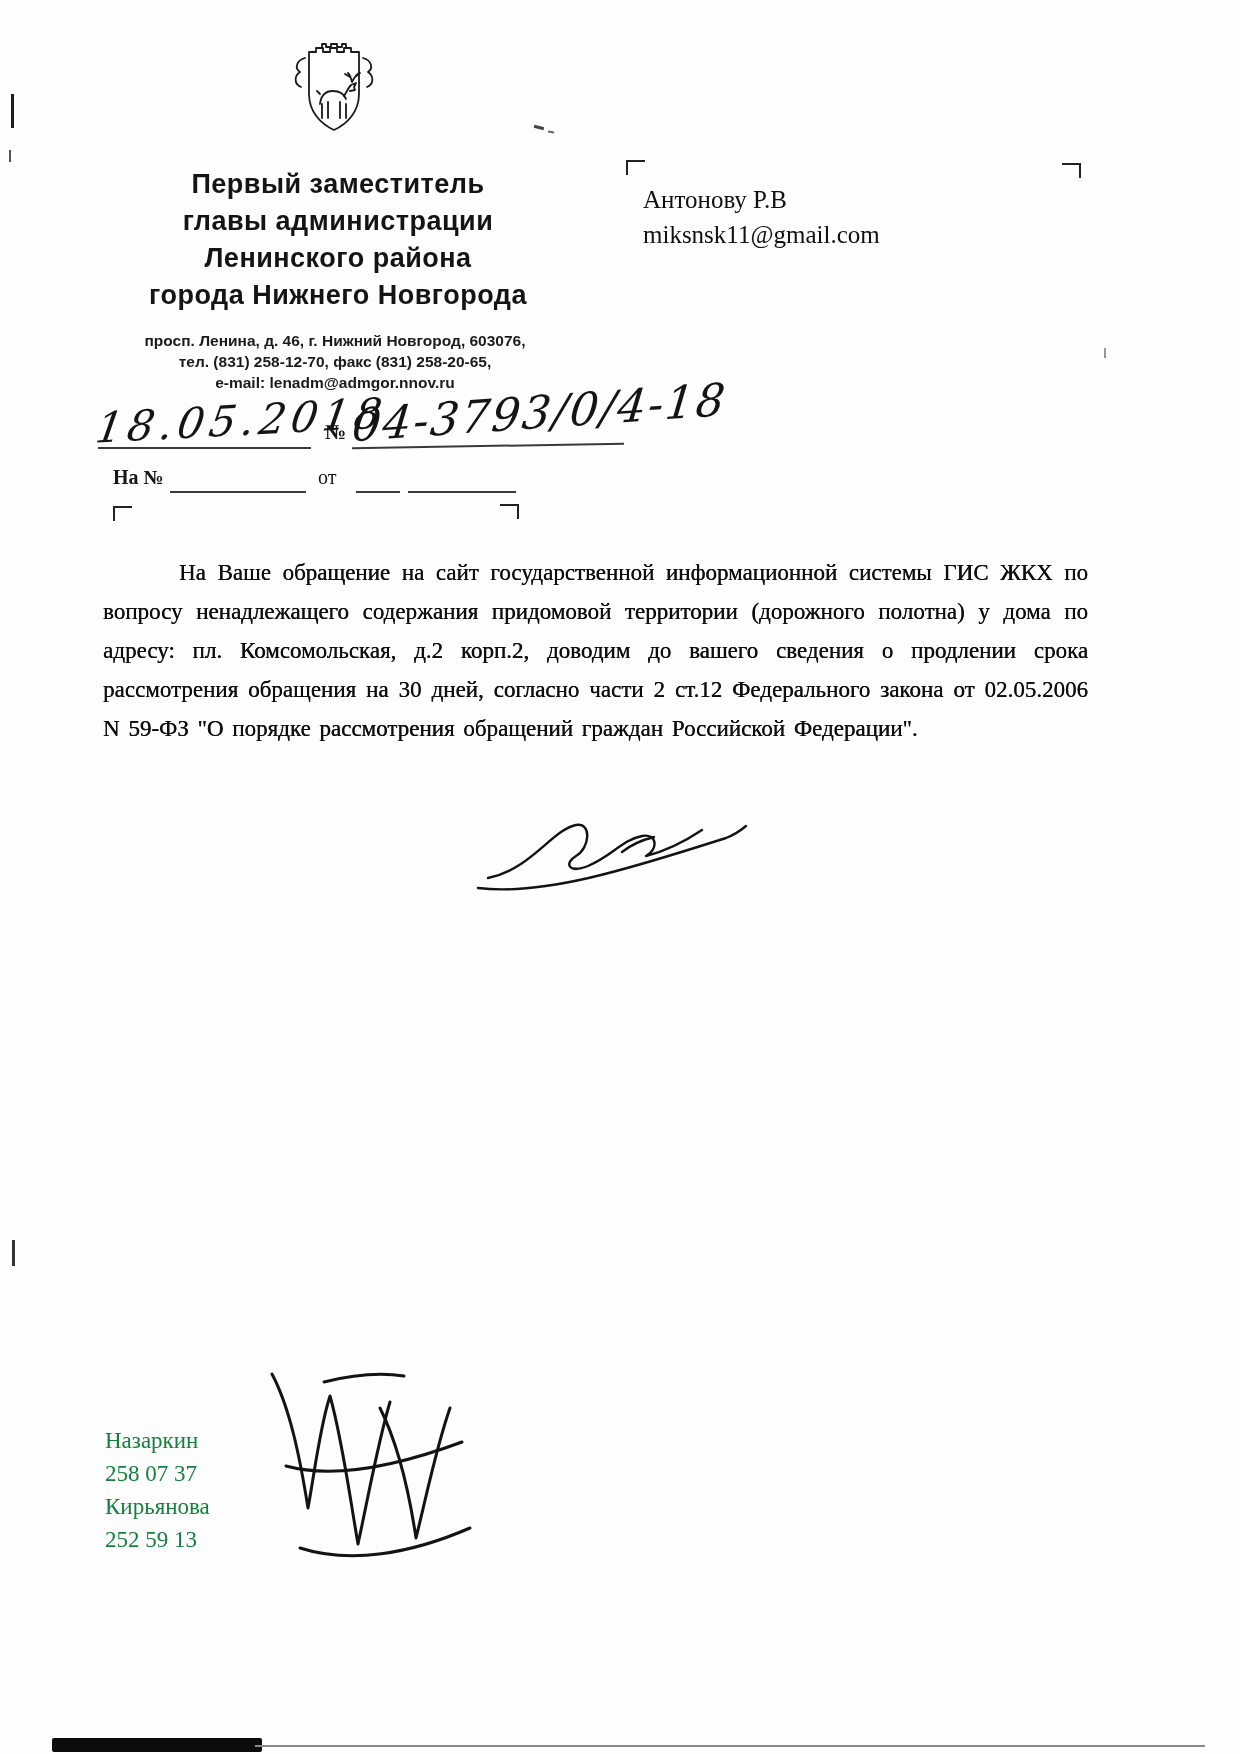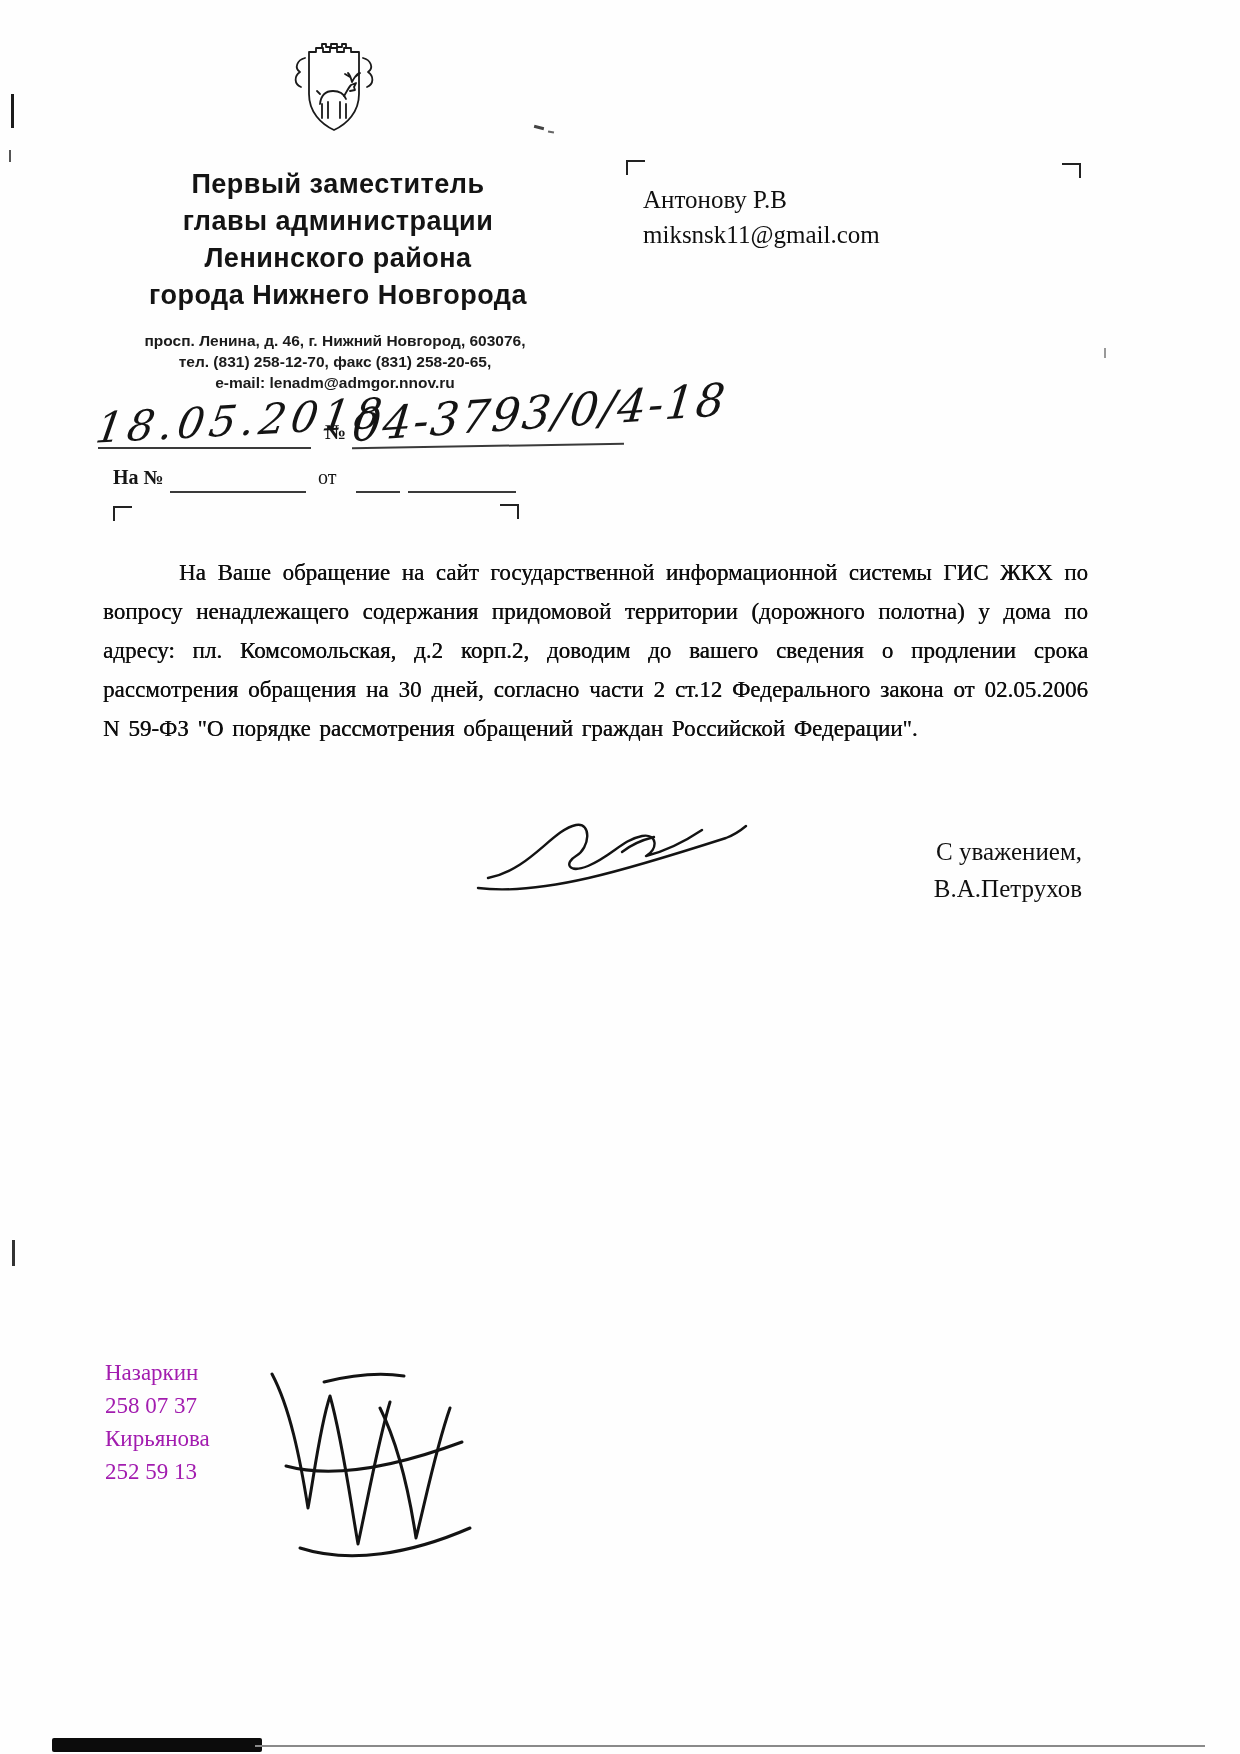--- a/index.html
+++ b/index.html
@@ -62,21 +62,21 @@
     text-indent:76px;
     color:#0e0e0e;
     text-shadow:.35px 0 0 currentColor;
     word-spacing:3px;
   }
 
   
   .signoff{left:760px;top:833px;width:322px;text-align:right;font-size:25px;line-height:37px;color:#101010;}
 
   
-  .footer-contacts{left:105px;top:1356px;font-size:23px;line-height:33px;color:#a21caf;}
+  .footer-contacts{left:105px;top:1424px;font-size:23px;line-height:33px;color:#15803d;}
 
   svg.sig path{fill:none;stroke:#131313;stroke-linecap:round;stroke-linejoin:round;}
   .sig-mid{left:470px;top:798px;width:300px;height:115px;}
   .sig-big{left:228px;top:1346px;width:290px;height:235px;}
 
   
   .artifact{background:#1c1c1c;}
 </style>
 </head>
 <body>
@@ -144,24 +144,20 @@
   <div class="abs sig-mid">
     <svg class="sig" width="300" height="115" viewBox="0 0 300 115">
       <g stroke-width="2.4">
         <path d="M18,80 C60,72 82,32 106,27 C122,24 120,50 106,58 C94,65 98,76 118,68 C142,58 152,42 172,38 C188,35 188,52 176,58 C192,54 214,44 232,32"></path>
         <path d="M8,90 C72,98 156,72 256,40 C264,37 270,33 276,28"></path>
         <path d="M152,54 C162,46 172,42 184,39"></path>
       </g>
     </svg>
   </div>
 
-  <div class="abs signoff">
-    <div>С уважением,</div>
-    <div>В.А.Петрухов</div>
-  </div>
 
   <div class="abs footer-contacts">
     <div>Назаркин</div>
     <div>258 07 37</div>
     <div>Кирьянова</div>
     <div>252 59 13</div>
   </div>
 
   <div class="abs sig-big">
     <svg class="sig" width="290" height="235" viewBox="0 0 290 235">

